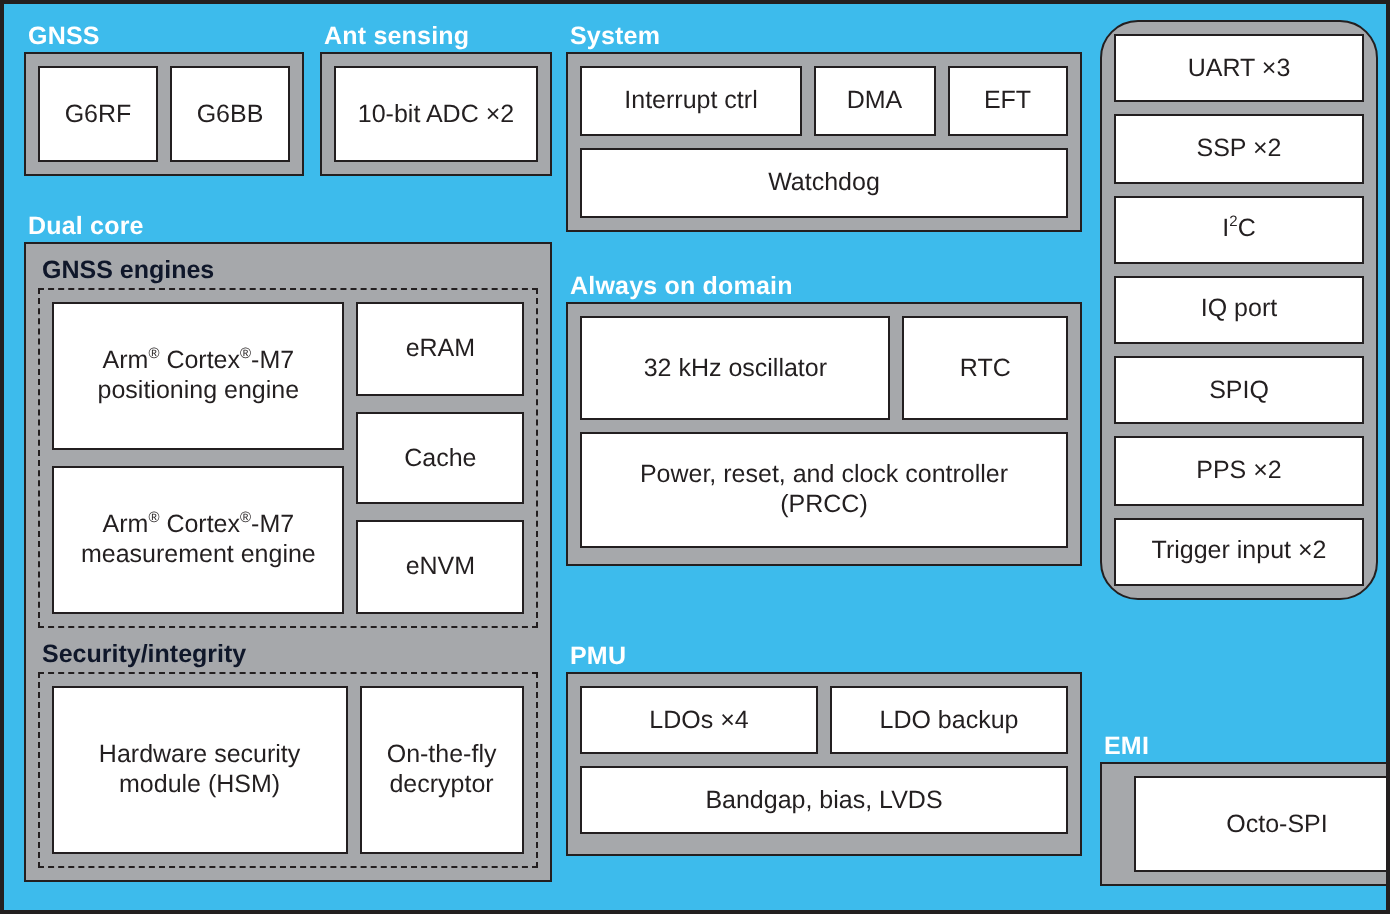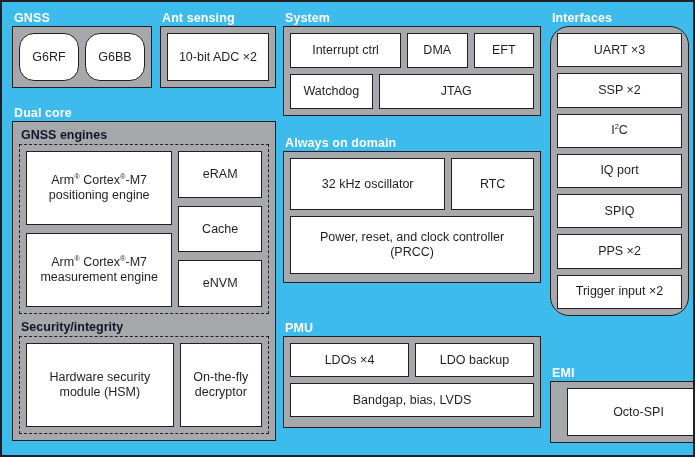--- a/index.html
+++ b/index.html
@@ -107,21 +107,21 @@
 
   #panel-gnss    { height: 62px; }
   #panel-ant     { height: 62px; }
   #panel-system  { height: 90px; }
   #panel-always  { height: 132px; }
   #panel-pmu     { height: 92px; }
   #panel-if      { height: 290px; border-radius: 19px; }
   #panel-emi     { height: 62px; padding-left: 16px; }
   #panel-dualcore{ height: 320px; }
 
-  #panel-gnss .box   { flex: 1 1 0; height: 100%; border-radius: 15px; }
+  #panel-gnss .box   { flex: 1 1 0; height: 100%; }
   #panel-ant .box    { flex: 1 1 0; height: 100%; }
 
   #sys-row1 { height: 36px; }
   #sys-row2 { height: 36px; border-radius: 13px; }
   #sys-row1 .box, #sys-row2 .box { height: 100%; }
 
   #ao-row1 { height: 52px; }
   #ao-row2 { height: 58px; }
   #ao-row1 .box, #ao-row2 .box { height: 100%; }
 
@@ -216,21 +216,20 @@
   <div class="group" id="grp-system">
     <div class="group-title">System</div>
     <div class="panel" id="panel-system">
       <div class="rowflex" id="sys-row1">
         <div class="box f2">Interrupt ctrl</div>
         <div class="box f1">DMA</div>
         <div class="box f1">EFT</div>
       </div>
       <div class="rowflex" id="sys-row2">
         <div class="box f1">Watchdog</div>
-        <div class="box f2">JTAG</div>
       </div>
     </div>
   </div>
 
   <div class="group" id="grp-always">
     <div class="group-title">Always on domain</div>
     <div class="panel" id="panel-always">
       <div class="rowflex" id="ao-row1">
         <div class="box f2">32 kHz oscillator</div>
         <div class="box f1">RTC</div>
@@ -253,21 +252,20 @@
         <div class="box f1">LDOs ×4</div>
         <div class="box f1">LDO backup</div>
       </div>
       <div class="rowflex" id="pmu-row2">
         <div class="box f1">Bandgap, bias, LVDS</div>
       </div>
     </div>
   </div>
 
   <div class="group" id="grp-interfaces">
-    <div class="group-title">Interfaces</div>
     <div class="panel" id="panel-if">
       <div class="box">UART ×3</div>
       <div class="box">SSP ×2</div>
       <div class="box">
         <span><span>I</span><sup>2</sup><span>C</span></span>
       </div>
       <div class="box">IQ port</div>
       <div class="box">SPIQ</div>
       <div class="box">PPS ×2</div>
       <div class="box">Trigger input ×2</div>

